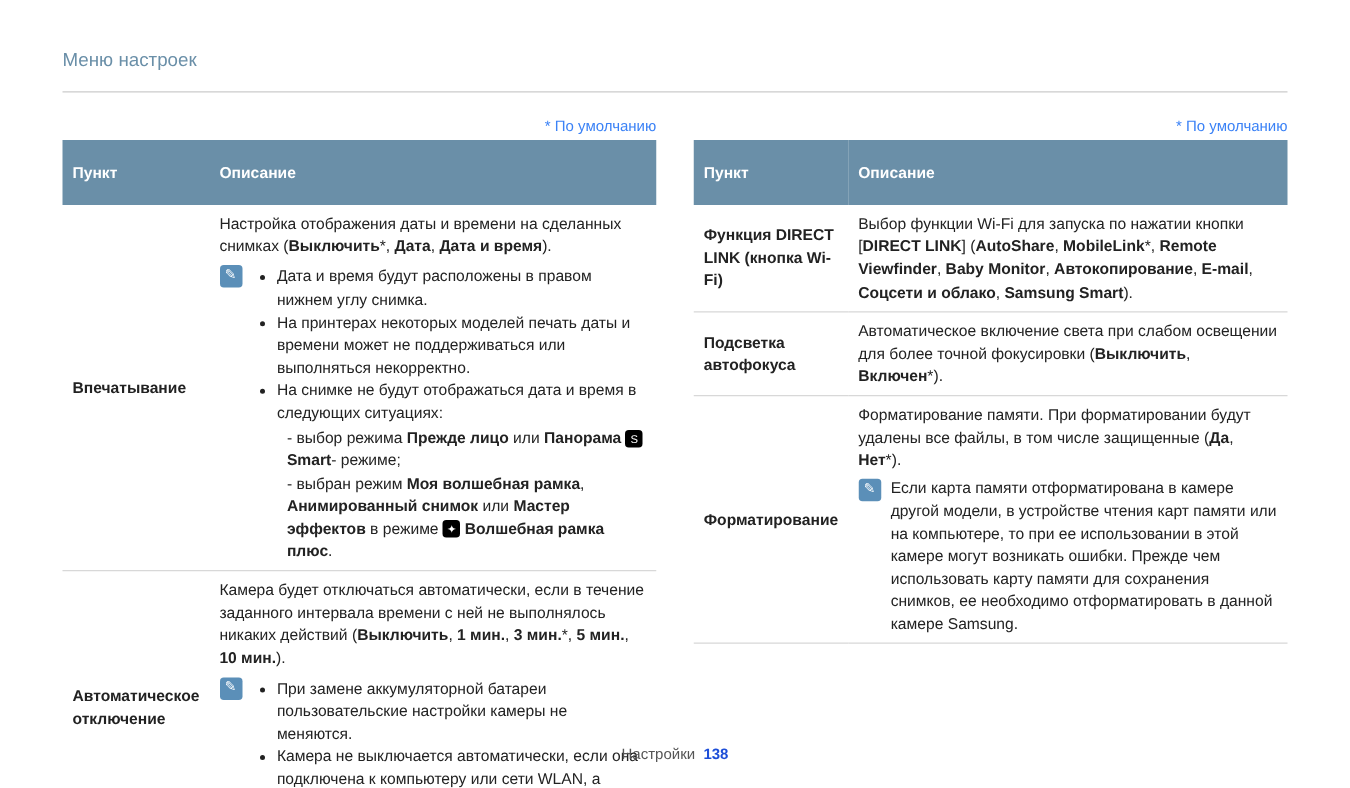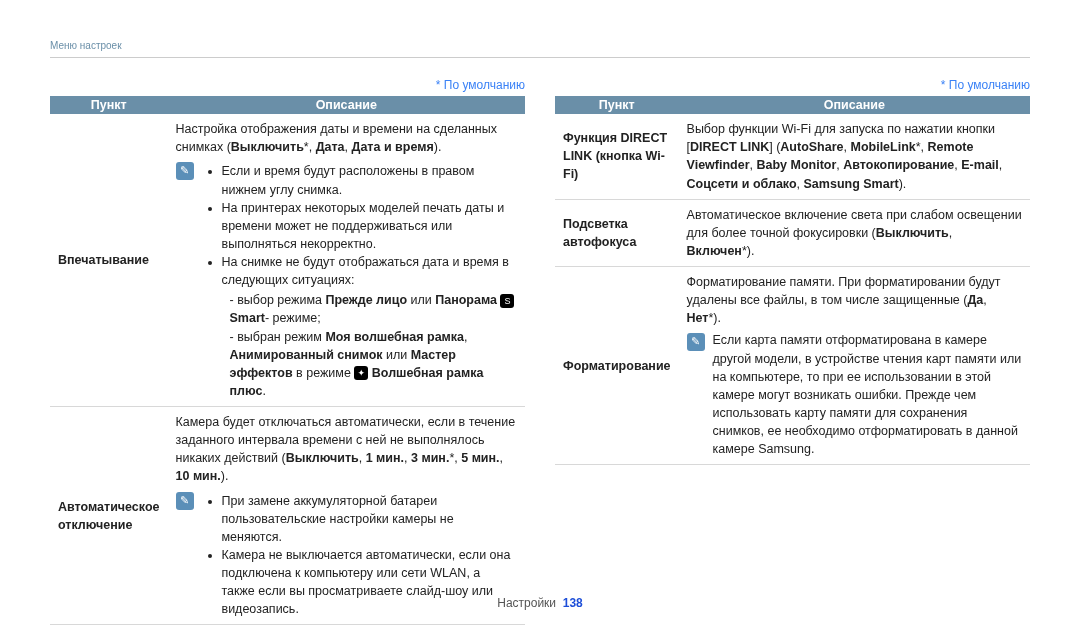--- a/index.html
+++ b/index.html
@@ -5,22 +5,22 @@
   * { box-sizing: border-box; margin: 0; padding: 0; }
   html, body { width: 1080px; height: 630px; background: #fff; font-family: Arial, sans-serif; color: #222; }
   .page {
     width: 1080px;
     height: 630px;
     padding: 40px 50px 20px 50px;
     position: relative;
   }
   .breadcrumb {
     color: #6a8fa8;
-    font-size: 10px;
-    padding-bottom: 6px;
+    font-size: 15px;
+    padding-bottom: 16px;
     border-bottom: 1px solid #ccc;
     margin-bottom: 20px;
   }
   .columns {
     display: flex;
     gap: 30px;
   }
   .col { flex: 1; }
   .default-note {
     text-align: right;
@@ -31,22 +31,22 @@
   table {
     width: 100%;
     border-collapse: collapse;
     font-size: 12.5px;
     line-height: 1.45;
   }
   thead th {
     background: #6a8fa8;
     color: #fff;
     font-weight: bold;
-    text-align: center;
-    padding: 0 8px;
+    text-align: left;
+    padding: 17px 8px;
     font-size: 12.5px;
   }
   thead th:first-child { width: 110px; }
   tbody td {
     padding: 6px 8px;
     vertical-align: middle;
     border-bottom: 1px solid #d8d8d8;
   }
   tbody td:first-child {
     font-weight: bold;
@@ -127,21 +127,21 @@
         </thead>
         <tbody>
           <tr>
             <td>Впечатывание</td>
             <td>
               <div>Настройка отображения даты и времени на сделанных снимках (<b>Выключить</b>*, <b>Дата</b>, <b>Дата и время</b>).</div>
               <div class="note-row">
                 <div class="note-icon">✎</div>
                 <div class="note-body">
                   <ul class="bullets">
-                    <li>Если и время будут расположены в правом нижнем углу снимка.</li>
+                    <li>Дата и время будут расположены в правом нижнем углу снимка.</li>
                     <li>На принтерах некоторых моделей печать даты и времени может не поддерживаться или выполняться некорректно.</li>
                     <li>
                       <span>На снимке не будут отображаться дата и время в следующих ситуациях:</span>
                       <ul class="dashes">
                         <li>выбор режима <b>Прежде лицо</b> или <b>Панорама</b> <span class="mode-icon">S</span> <b>Smart</b>- режиме;</li>
                         <li>выбран режим <b>Моя волшебная рамка</b>, <b>Анимированный снимок</b> или <b>Мастер эффектов</b> в режиме <span class="mode-icon">✦</span> <b>Волшебная рамка плюс</b>.</li>
                       </ul>
                     </li>
                   </ul>
                 </div>

